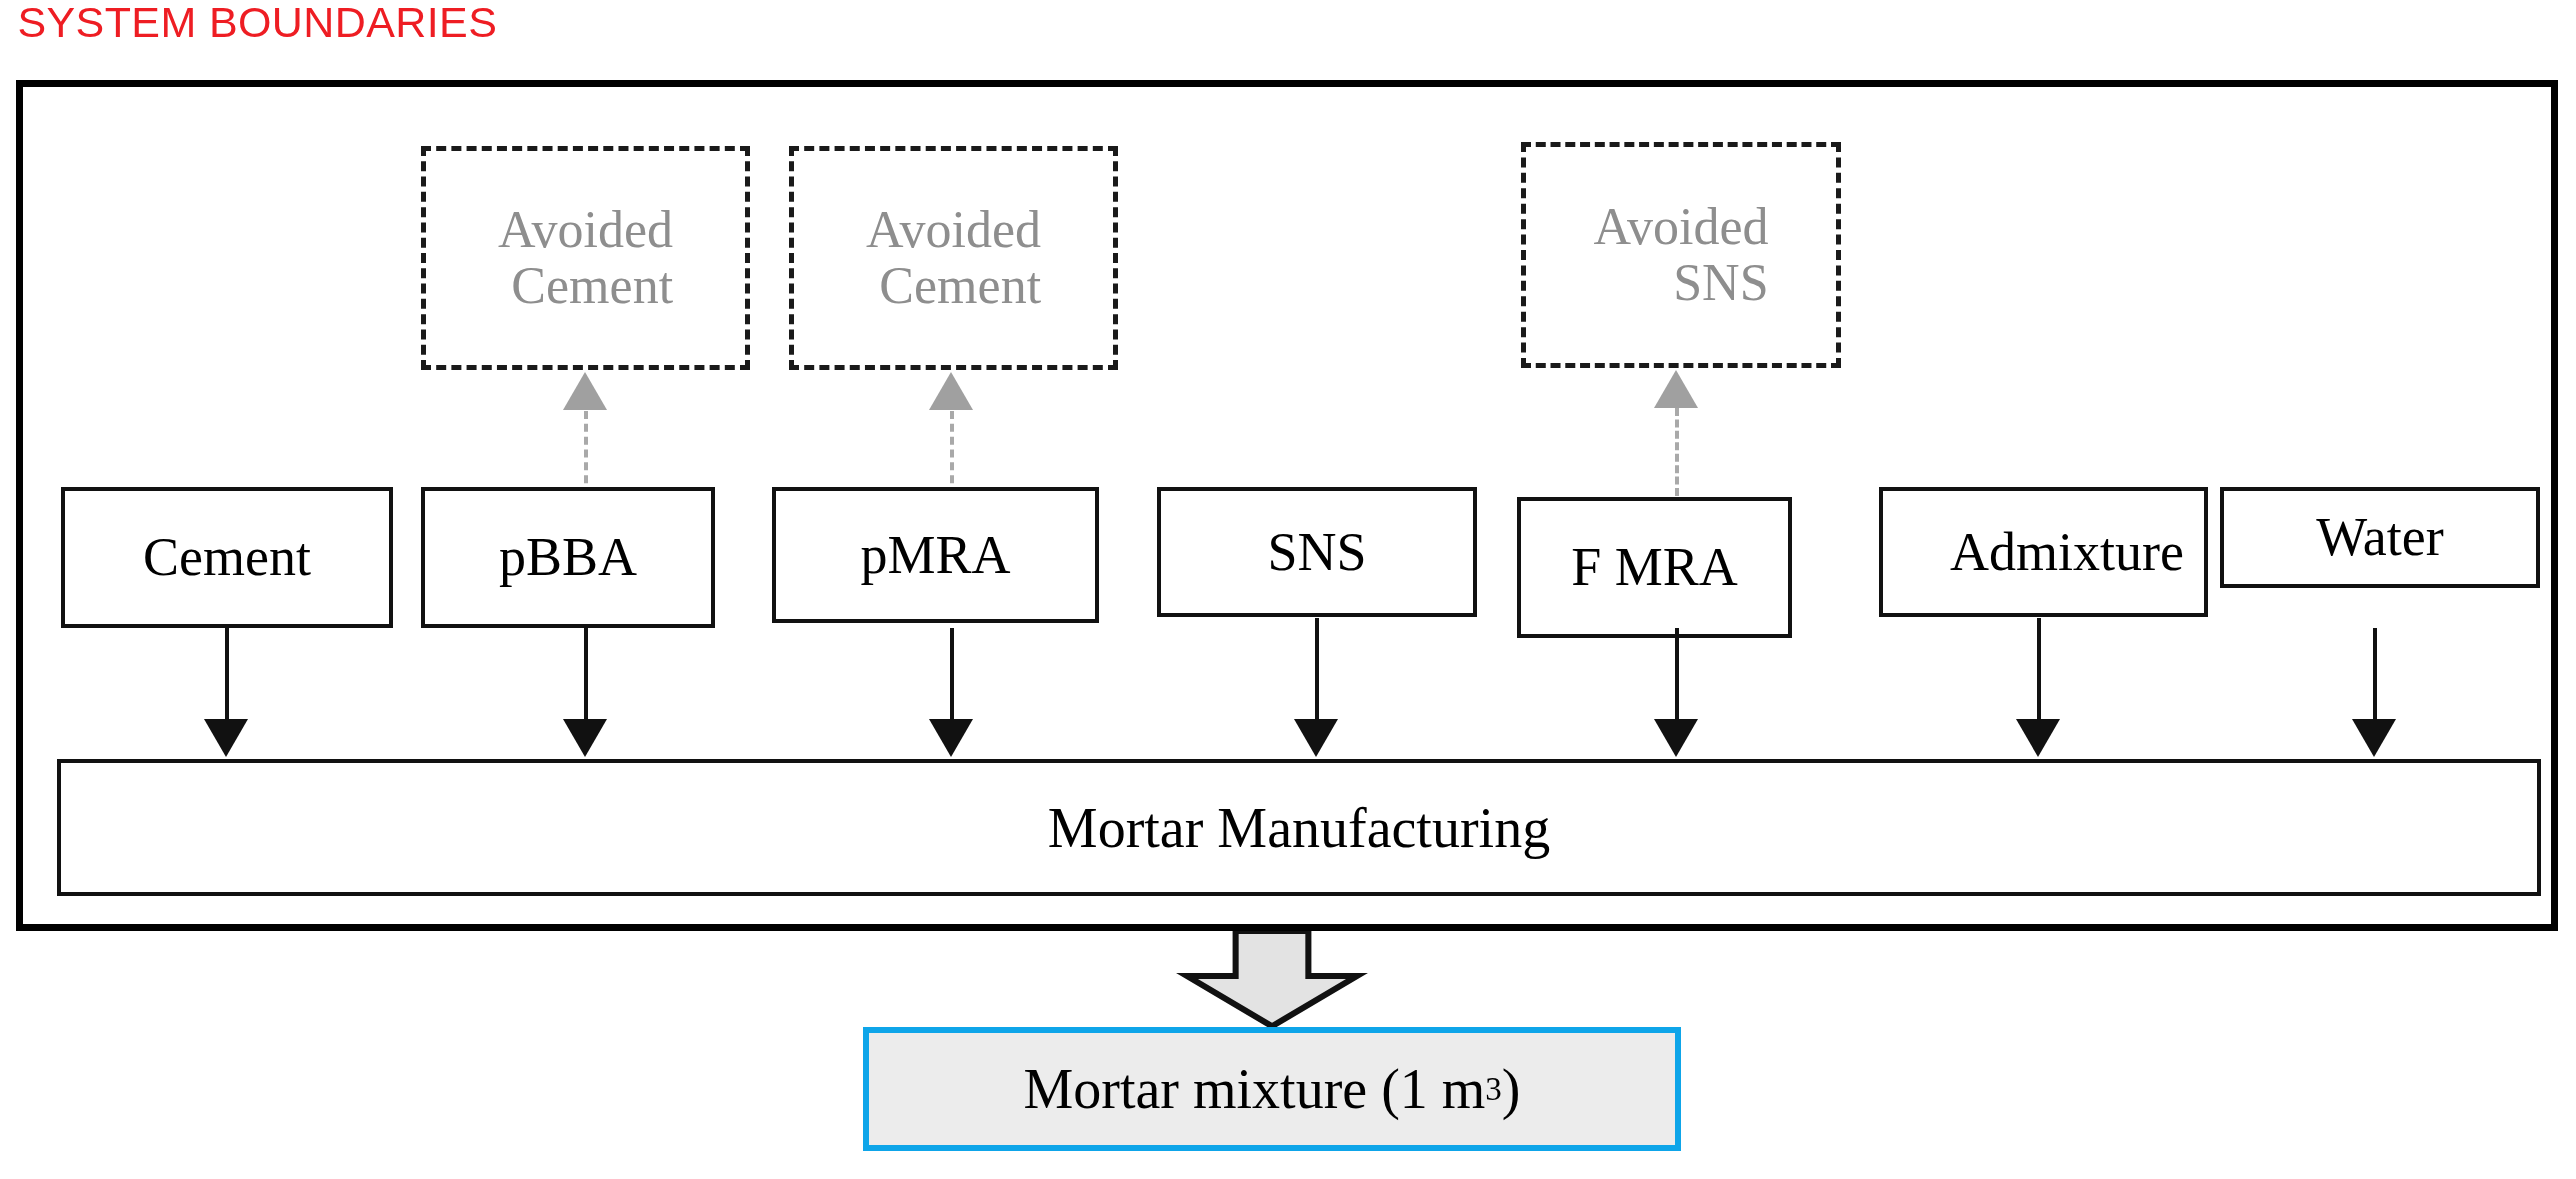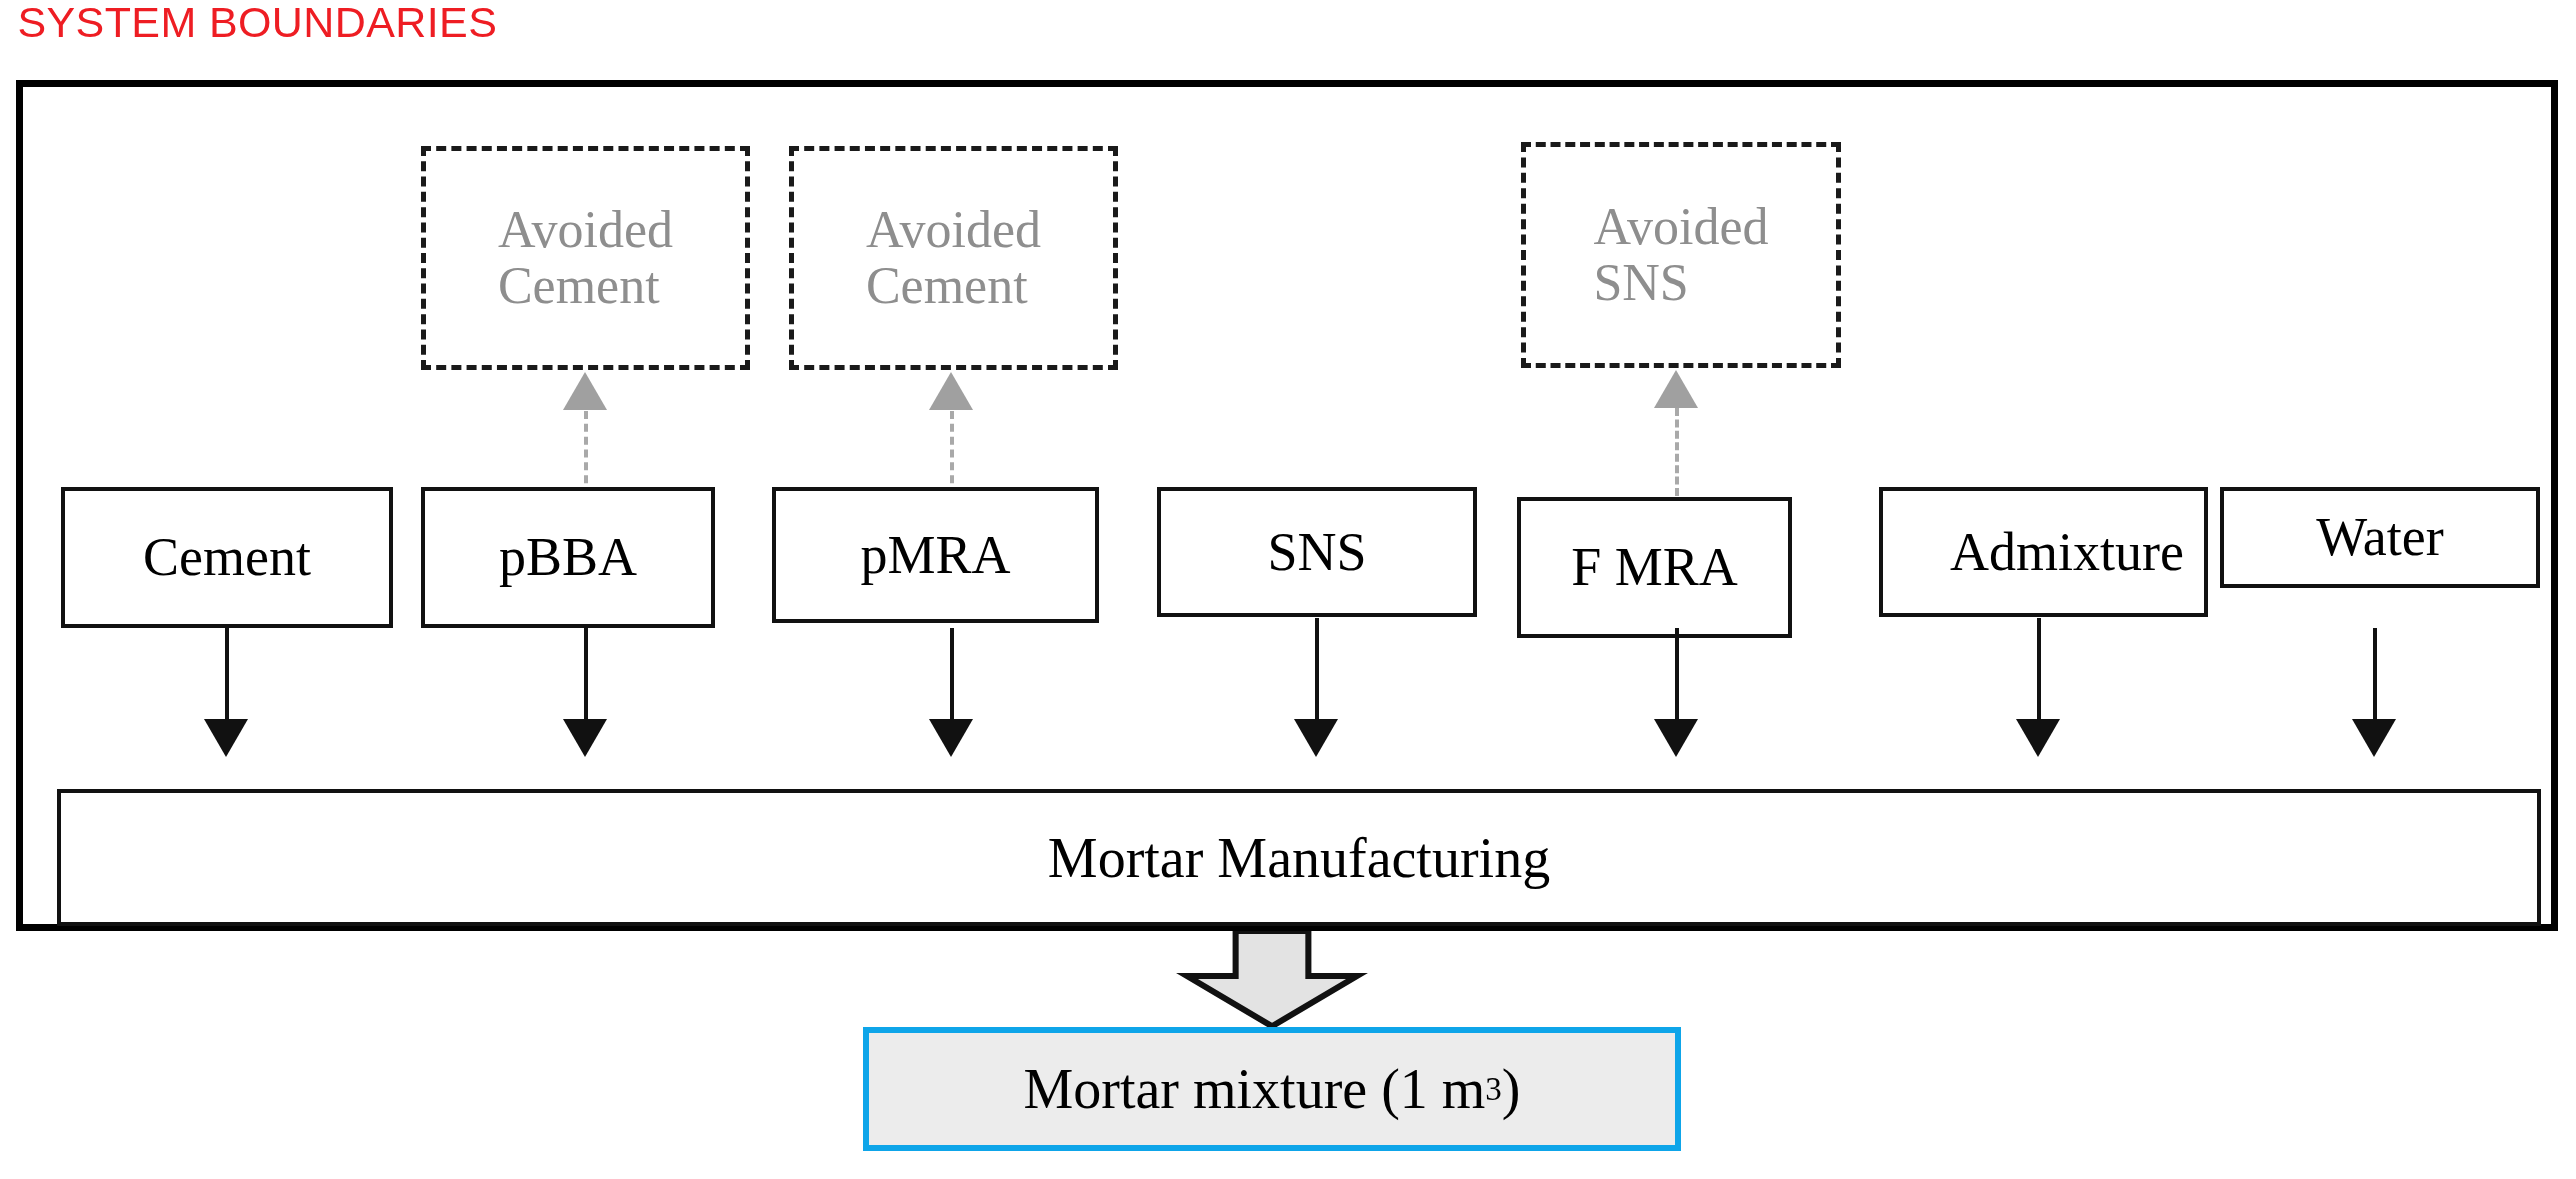--- a/index.html
+++ b/index.html
@@ -21,36 +21,36 @@
     position:absolute;left:15.7px;top:80px;
     width:2542px;height:851px;
     border:7.8px solid #000;
     box-sizing:border-box;background:transparent;
   }
 
   
   .box{
     position:absolute;box-sizing:border-box;
     display:flex;align-items:center;justify-content:center;
-    text-align:left;line-height:1.08;
+    text-align:right;line-height:1.08;
     background:#ffffff;
   }
   .solid{border:4.3px solid #111;color:#000;font-size:54px;}
   .dashed{
     border:5.2px dashed #1a1a1a;color:#8e8e8e;font-size:52px;
     background:transparent;
   }
   .dashed span{display:block;}
 
   
   #manufacturing{
     position:absolute;left:57px;top:759px;width:2484px;height:137px;
     border:4.3px solid #111;box-sizing:border-box;background:#fff;
     display:flex;align-items:center;justify-content:center;
-    font-size:56px;color:#000;margin-top:30px;
+    font-size:56px;color:#000;
   }
 
   
   #output{
     position:absolute;left:863px;top:1027px;width:818px;height:124px;
     border:6px solid #0ea5e9;box-sizing:border-box;background:#ececec;
     display:flex;align-items:center;justify-content:center;
     font-size:56px;color:#000;white-space:nowrap;
   }
   #output sup{font-size:33px;vertical-align:super;line-height:0;}

